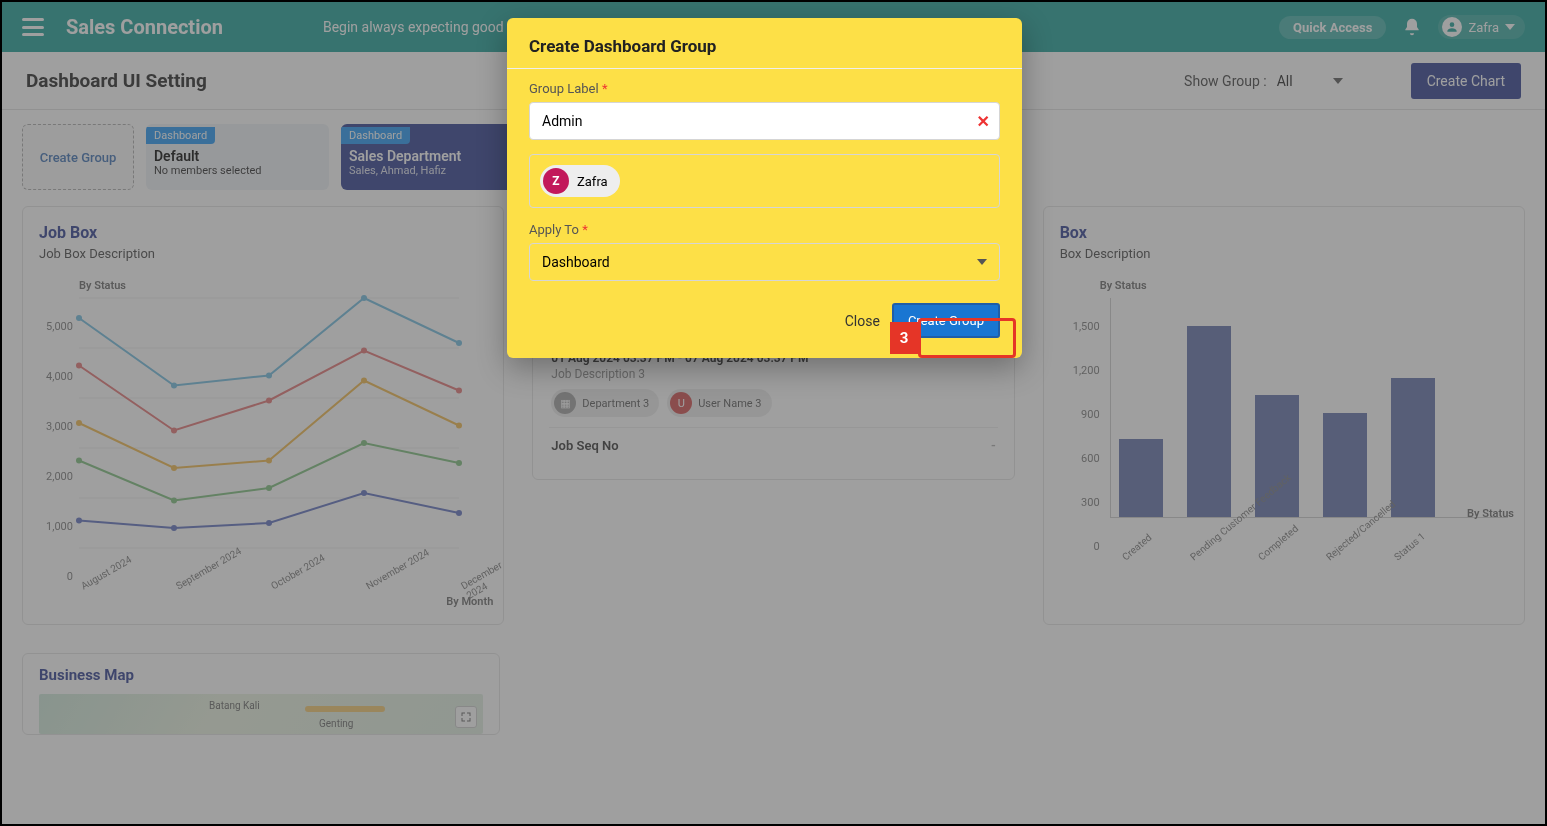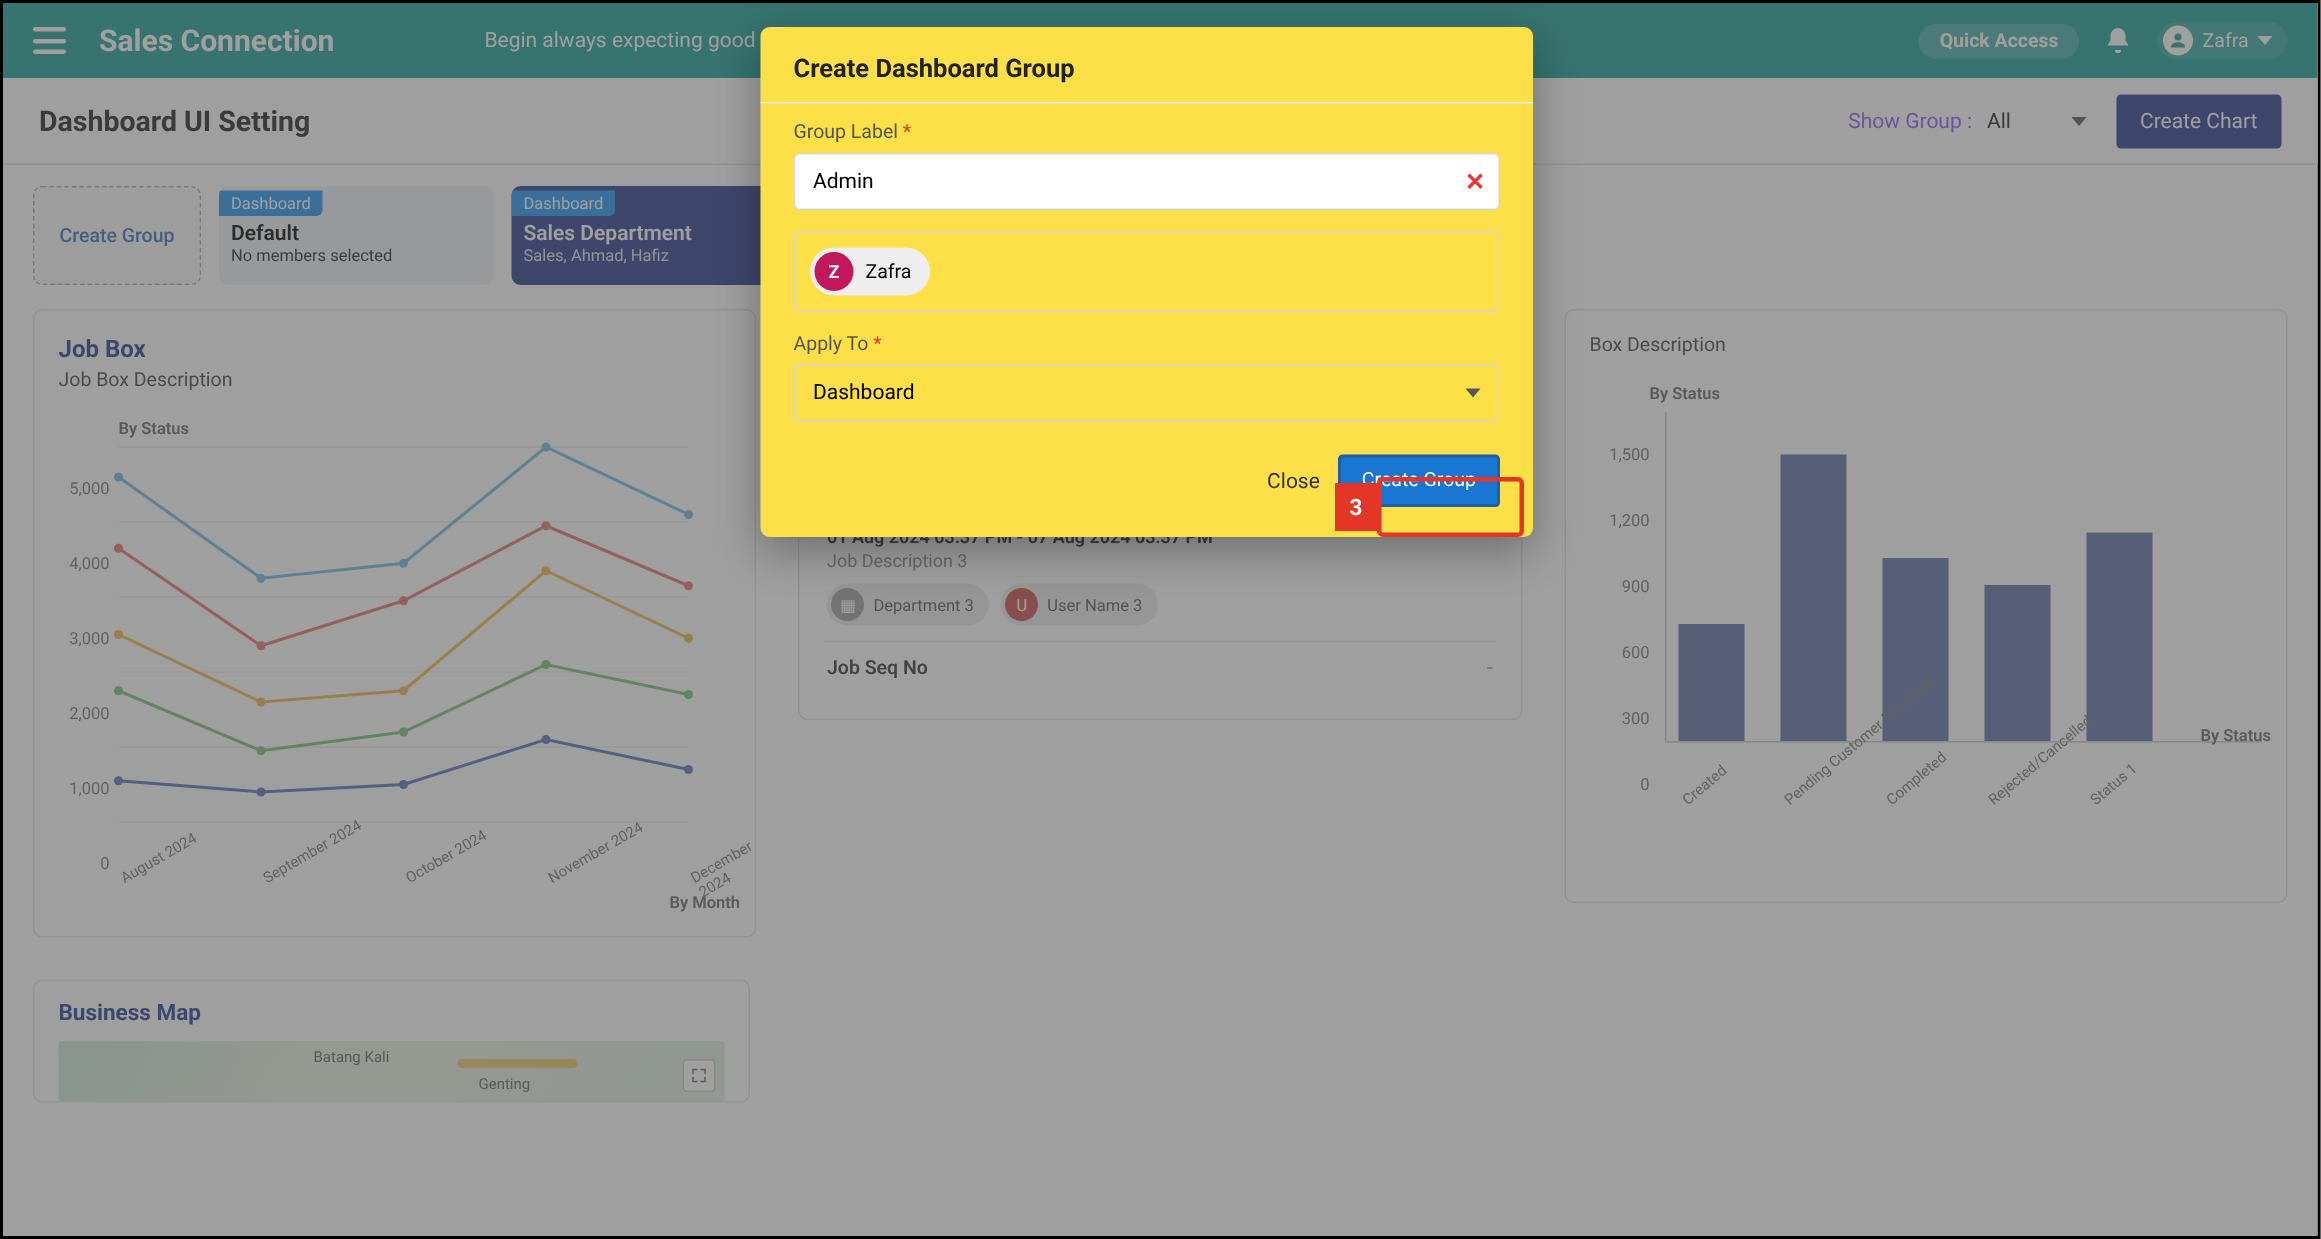--- a/index.html
+++ b/index.html
@@ -15,23 +15,23 @@
 .bell-icon { width: 20px; height: 20px; margin-right: 16px; cursor: pointer; }
 .bell-icon svg { fill: #fff; }
 .user-chip { display: flex; align-items: center; background: rgba(255,255,255,0.12); border-radius: 14px; padding: 2px 10px 2px 4px; cursor: pointer; gap:6px;}
 .user-chip .av { width: 20px; height: 20px; background: #fff; border-radius: 50%; display:flex; align-items:center; justify-content:center;}
 .user-chip .av svg{ width:14px; height:14px; fill:#1a9e95;}
 .user-chip span { font-size: 13px; }
 
 
 .sub-header { height: 58px; background: #fff; display: flex; align-items: center; padding: 0 24px; border-bottom: 1px solid #e0e0e0; }
 .page-title { font-size: 19px; font-weight: 700; color: #222; flex: 1; }
-.show-group { font-size: 14px; color: #8b5cf6; margin-right: 10px; }
+.show-group { font-size: 14px; color: #404040; margin-right: 10px; }
 .show-group-sel { display: inline-flex; align-items: center; font-size: 14px; color: #222; margin-right: 20px; cursor: pointer; gap: 40px;}
-.create-chart-btn { background: #2a3b8f; color: #fff; border: none; padding: 10px 16px; font-size: 14px; border-radius: 3px; cursor: pointer; }
+.create-chart-btn { background: #2a3b8f; color: #fff; border: none; padding: 10px 16px; font-size: 14px; border-radius: 3px; cursor: pointer; margin-left: 48px; }
 
 
 .group-row { padding: 14px 20px 10px; display: flex; gap: 12px; }
 .group-card { border-radius: 6px; overflow: hidden; min-height: 66px; }
 .create-group-card { border: 1px dashed #aaa; width: 112px; display: flex; align-items: center; justify-content: center; color: #3b6fb3; font-size: 13px; font-weight: 500; cursor: pointer; background:#fafafa;}
 .group-card.default { background: #eef1f5; width: 183px; }
 .group-card.sales { background: #2a3b8f; color: #fff; width: 183px; }
 .group-tag { background: #2196F3; color: #fff; font-size: 11px; padding: 2px 8px; display: inline-block; border-radius: 0 0 4px 0; }
 .group-body { padding: 4px 8px 8px; }
 .group-name { font-size: 14px; font-weight: 600; }
@@ -241,20 +241,21 @@
               <span>Job Seq No</span>
               <span style="color:#aaa">-</span>
             </div>
           </div>
         </div>
     </div>
   </div>
 
   <div class="col">
     <div class="card">
+      <div class="card-title">Box</div>
       <div class="card-desc">Box Description</div>
       <div class="by-status-line">By Status</div>
       <div class="barchart">
         <div class="bars" id="bars">
             <div class="bar" style="height: 77.7333px;"></div>
             <div class="bar" style="height: 190.667px;"></div>
             <div class="bar" style="height: 121.733px;"></div>
             <div class="bar" style="height: 104.133px;"></div>
             <div class="bar" style="height: 139.333px;"></div>
           </div>

